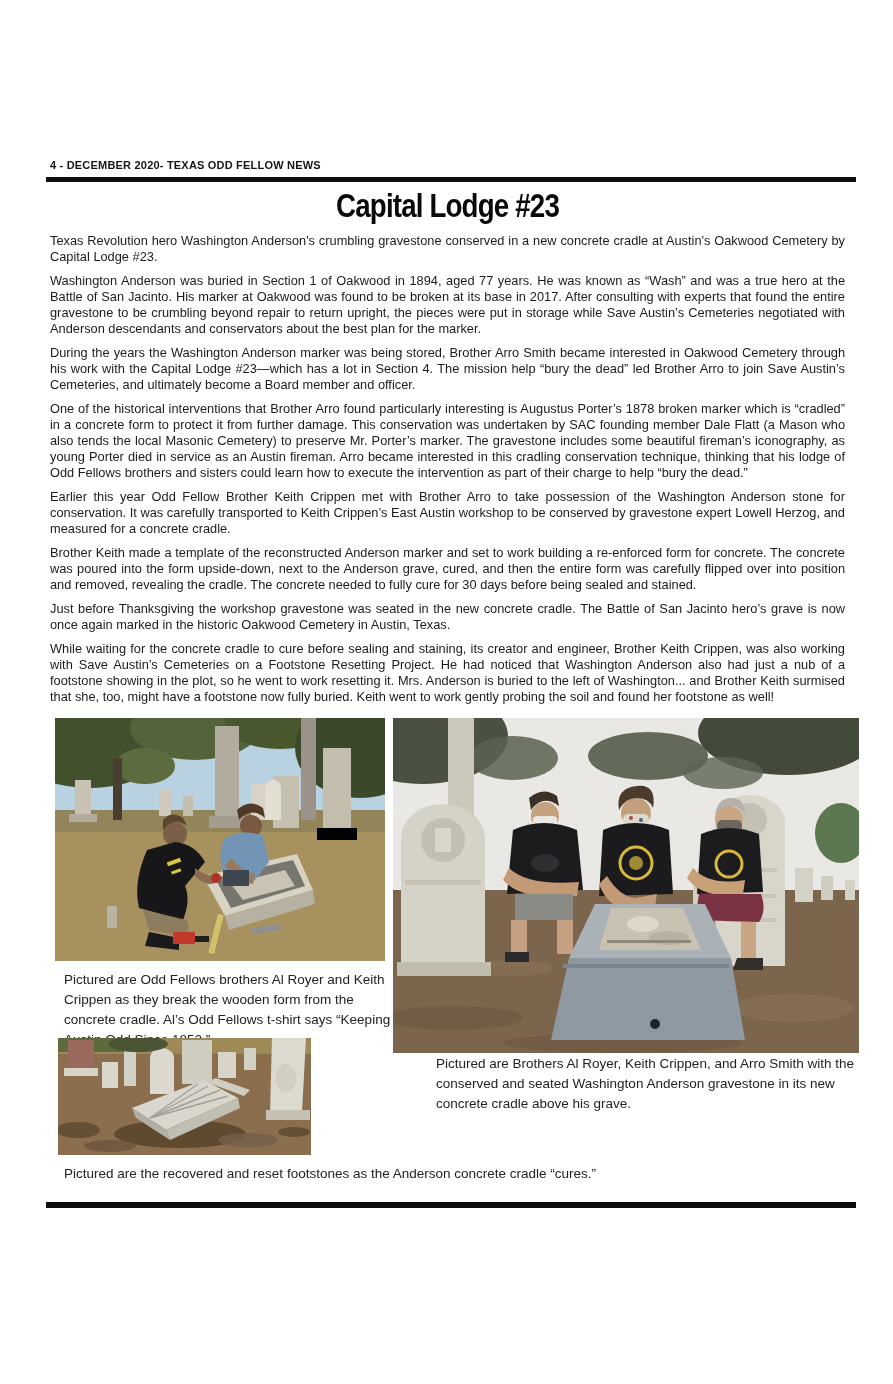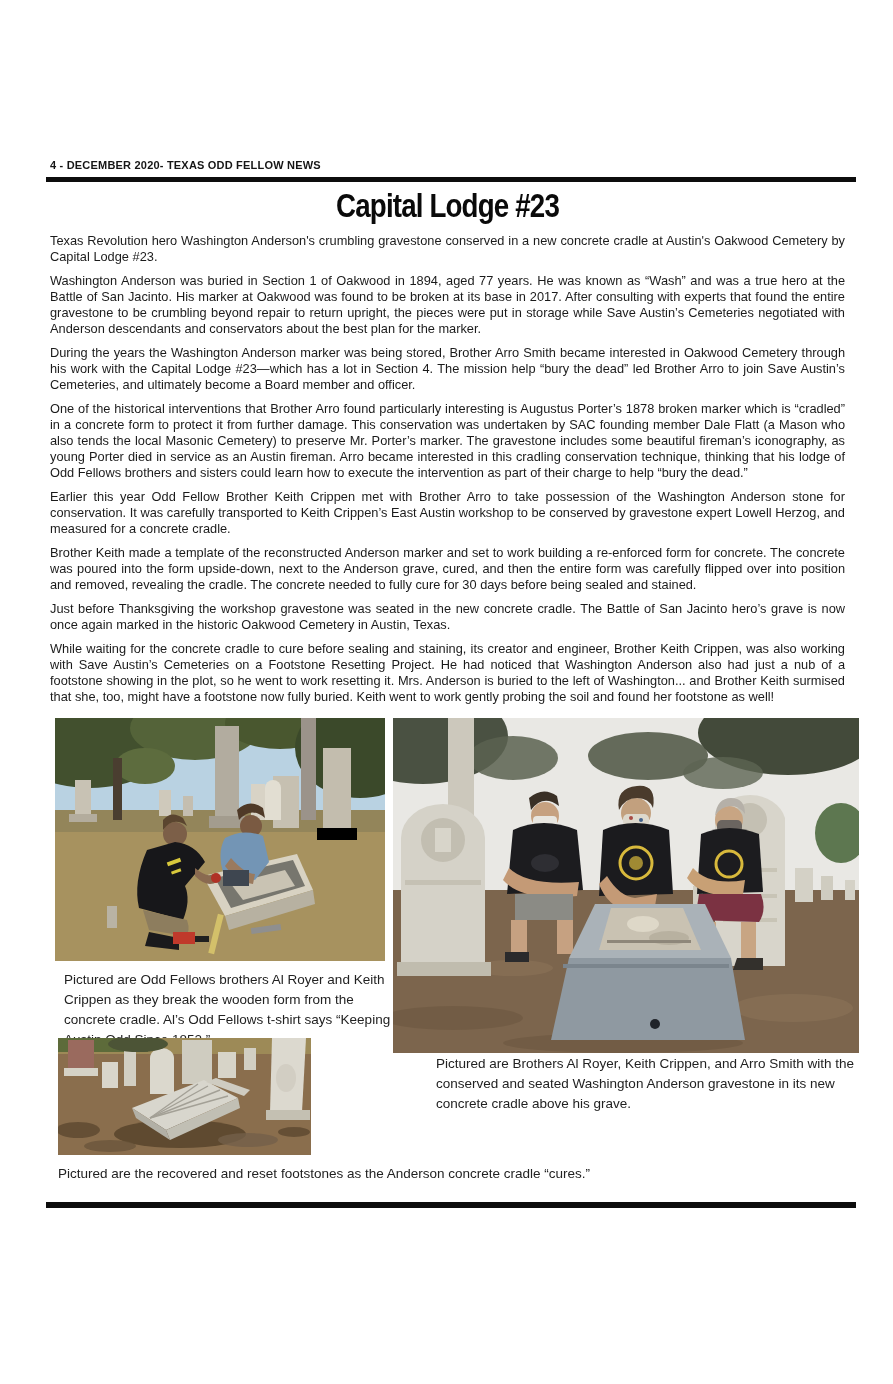--- a/index.html
+++ b/index.html
@@ -13,21 +13,21 @@
        font-weight:bold;letter-spacing:-1px;transform:scaleX(.84);transform-origin:center;
        color:#0a0a0a;}
   .body-text p{margin:8px 0 0 0;font-size:12.8px;line-height:16px;text-align:justify;}
   .body-text p:first-child{margin-top:9px;}
   .photo-section{position:relative;height:478px;margin-top:13px;}
   .photo-section figure{margin:0;position:absolute;}
   .photo-section svg{display:block;}
   .caption{position:absolute;font-size:13.5px;line-height:20px;color:#222;}
   #cap1{left:14px;top:252px;width:332px;}
   #cap2{left:350px;top:336px;width:448px;margin-left:36px;}
-  #cap3{left:8px;top:446px;width:640px;}
+  #cap3{left:14px;top:446px;width:640px;}
 </style>
 </head>
 <body>
 
 <div class="content">
 
   <div class="masthead">4 - DECEMBER 2020- TEXAS ODD FELLOW NEWS</div>
   <div class="rule top"></div>
 
   <h1 class="title">Capital Lodge #23</h1>

